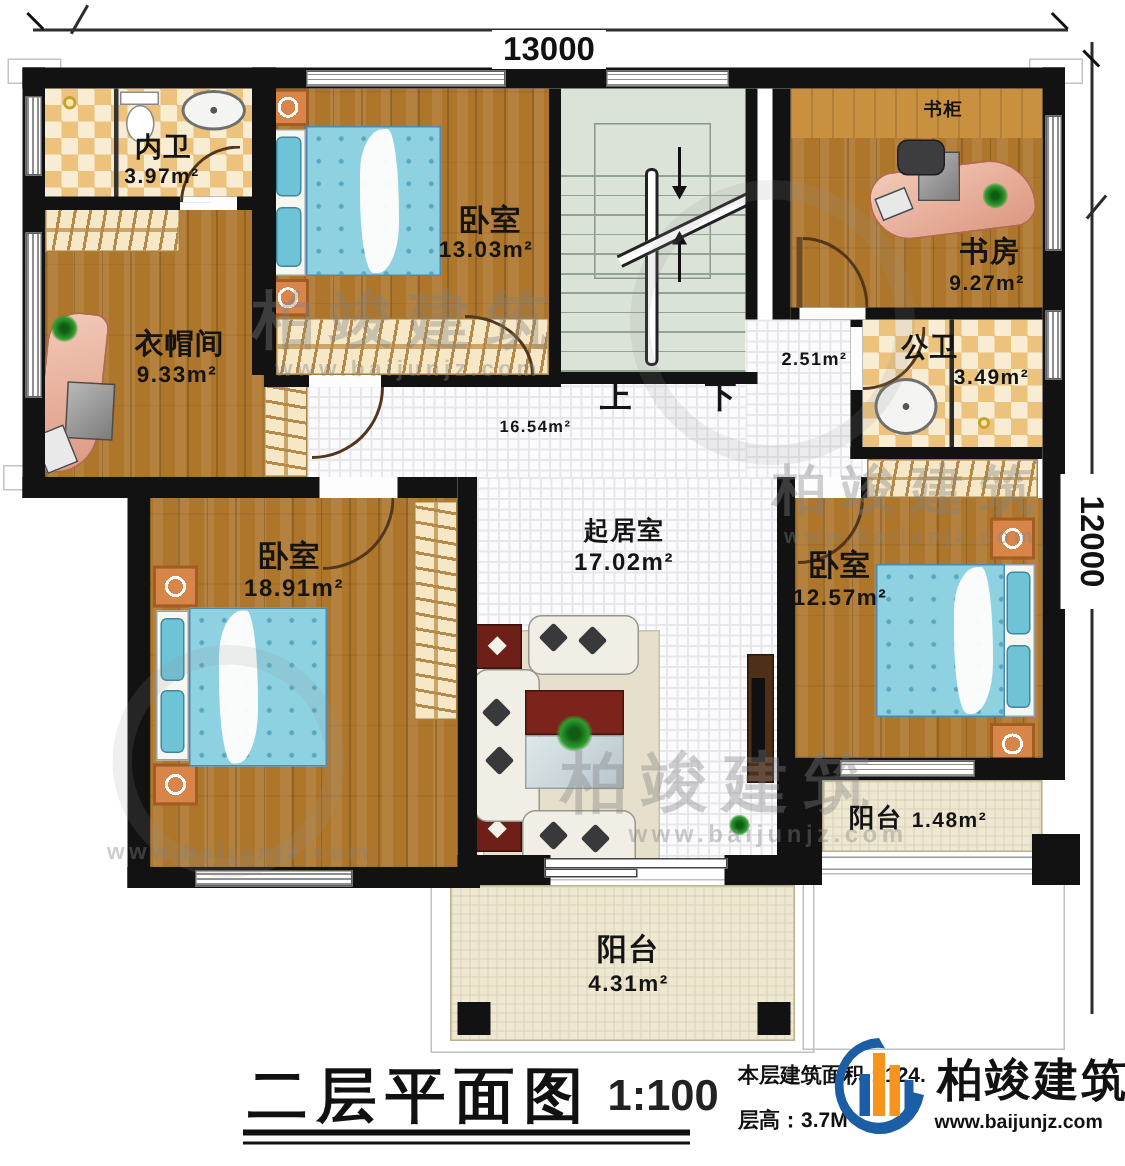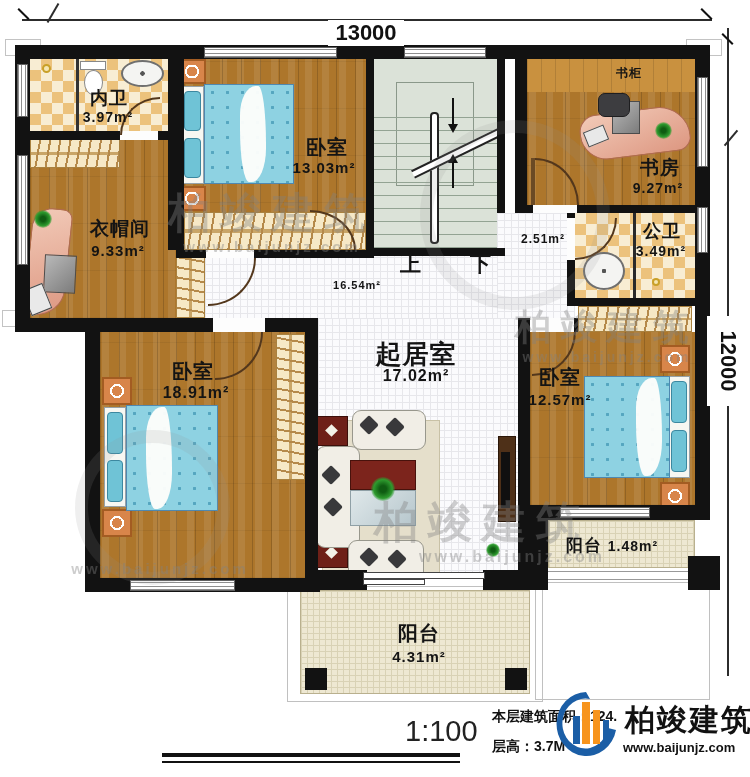--- a/index.html
+++ b/index.html
@@ -255,29 +255,29 @@
   <div class="wm-url" style="left:512px;top:557px;font-size:16px">www.baijunjz.com</div>
   <div class="wm-url" style="left:160px;top:568px;font-size:15px">www.baijunjz.com</div>
 
   <div class="lab" style="left:109px;top:98px;font-size:18px">内卫</div>
   <div class="lab" style="left:108px;top:117px;font-size:14px">3.97m²</div>
   <div class="lab" style="left:327px;top:147px;font-size:20px">卧室</div>
   <div class="lab" style="left:324px;top:167px;font-size:15px">13.03m²</div>
   <div class="lab" style="left:629px;top:73px;font-size:12px">书柜</div>
   <div class="lab" style="left:660px;top:168px;font-size:19px">书房</div>
   <div class="lab" style="left:658px;top:188px;font-size:14px">9.27m²</div>
-  <div class="lab" style="left:662px;top:231px;font-size:18px">公卫</div>
+  <div class="lab" style="left:620px;top:231px;font-size:18px">公卫</div>
   <div class="lab" style="left:661px;top:251px;font-size:14px">3.49m²</div>
   <div class="lab" style="left:120px;top:229px;font-size:19px">衣帽间</div>
   <div class="lab" style="left:118px;top:250px;font-size:15px">9.33m²</div>
   <div class="lab" style="left:543px;top:239px;font-size:12px">2.51m²</div>
   <div class="lab" style="left:357px;top:285px;font-size:11px">16.54m²</div>
   <div class="lab" style="left:411px;top:264px;font-size:21px">上</div>
   <div class="lab" style="left:481px;top:264px;font-size:21px">下</div>
-  <div class="lab" style="left:416px;top:354px;font-size:26px">起居室</div>
+  <div class="lab" style="left:416px;top:354px;font-size:17px">起居室</div>
   <div class="lab" style="left:416px;top:376px;font-size:16px">17.02m²</div>
   <div class="lab" style="left:193px;top:371px;font-size:20px">卧室</div>
   <div class="lab" style="left:196px;top:393px;font-size:16px">18.91m²</div>
   <div class="lab" style="left:560px;top:377px;font-size:20px">卧室</div>
   <div class="lab" style="left:560px;top:399px;font-size:15px">12.57m²</div>
   <div class="lab" style="left:584px;top:545px;font-size:17px">阳台</div>
   <div class="lab" style="left:633px;top:546px;font-size:14px">1.48m²</div>
   <div class="lab" style="left:419px;top:633px;font-size:20px">阳台</div>
   <div class="lab" style="left:419px;top:656px;font-size:15px">4.31m²</div>
 
@@ -286,23 +286,24 @@
   <div class="tick" style="left:699px;top:13px"></div>
   <div class="abs" style="left:52px;top:2px;width:2px;height:22px;background:#2c2c2c;transform:rotate(30deg)"></div>
   <div class="dimlabel" style="left:328px;top:20px;width:76px;height:26px;font-size:22px">13000</div>
   <div class="dimline" style="left:727px;top:28px;width:2px;height:648px"></div>
   <div class="tick" style="left:720px;top:38px"></div>
   <div class="abs" style="left:730px;top:128px;width:2px;height:20px;background:#2c2c2c;transform:rotate(40deg)"></div>
   <div class="dimlabel" style="left:707px;top:316px;width:42px;height:90px;font-size:22px">
       <span style="transform:rotate(90deg);display:block">12000</span>
     </div>
 
+  <div class="tb" style="left:165px;top:703px;font-size:40px;letter-spacing:6px">二层平面图</div>
   <div class="abs" style="left:162px;top:753px;width:298px;height:4px;background:#111"></div>
   <div class="abs" style="left:162px;top:761px;width:298px;height:2px;background:#111"></div>
-  <div class="tb" style="left:405px;top:715px;font-size:29px;font-weight:normal;color:#222">1:100</div>
+  <div class="tb" style="left:405px;top:715px;font-size:29px;font-weight:bold;color:#222">1:100</div>
   <div class="tb" style="left:492px;top:708px;font-size:14px">本层建筑面积：124.</div>
   <div class="tb" style="left:492px;top:738px;font-size:14px">层高：3.7M</div>
   <svg style="position:absolute;left:556px;top:686px" width="64" height="80" viewBox="0 0 64 80">
     <path d="M30 6 A30 32 0 1 0 60 44 L52 42 A23 25 0 1 1 34 13 Z" fill="#1b5ea6"></path>
     <rect x="26" y="16" width="8" height="42" fill="#f7941d"></rect>
     <rect x="37" y="24" width="7" height="34" fill="#f7941d"></rect>
     <rect x="17" y="30" width="7" height="28" fill="#1b5ea6"></rect>
     <rect x="47" y="34" width="6" height="24" fill="#1b5ea6"></rect>
   </svg>
   <div class="tb" style="left:625px;top:700px;font-size:30px;letter-spacing:2px">柏竣建筑</div>

